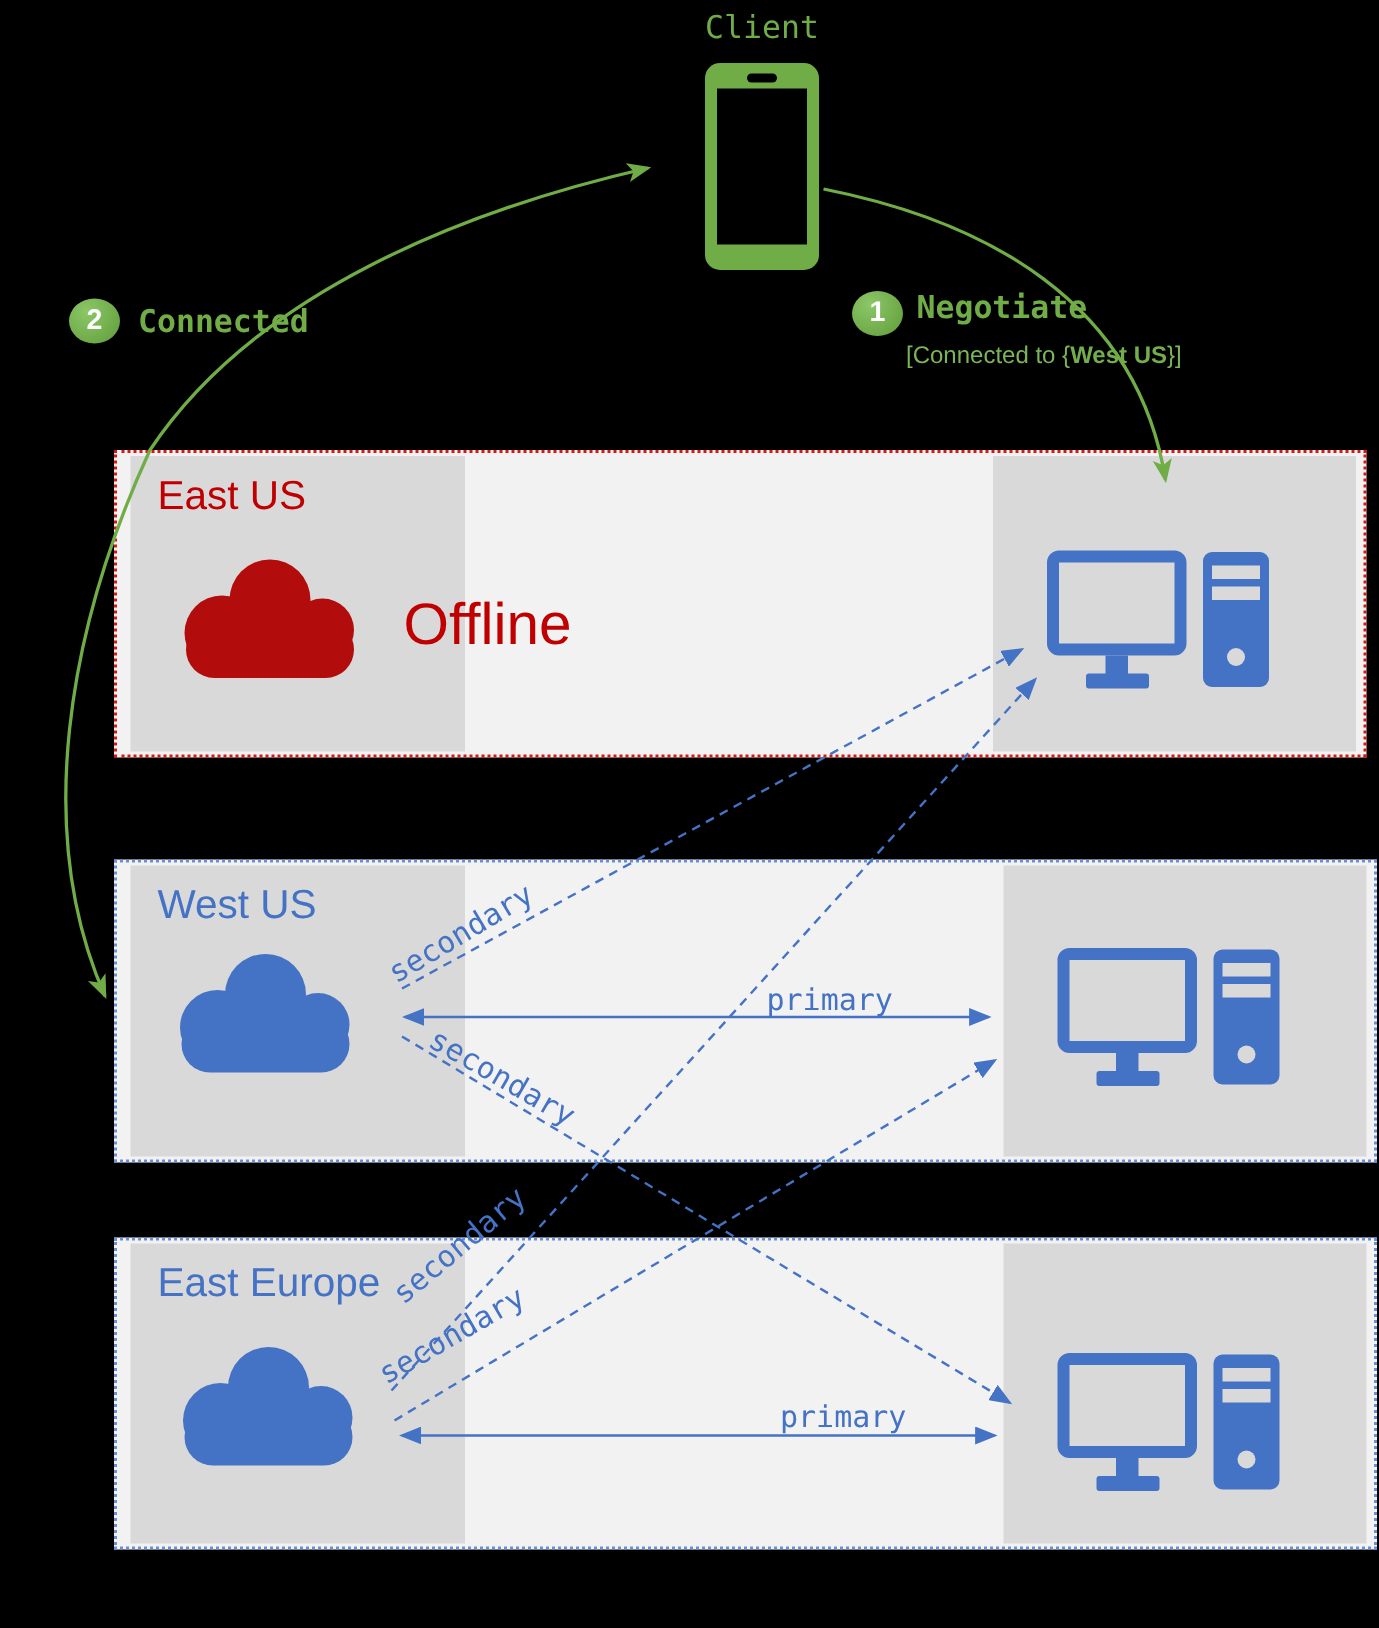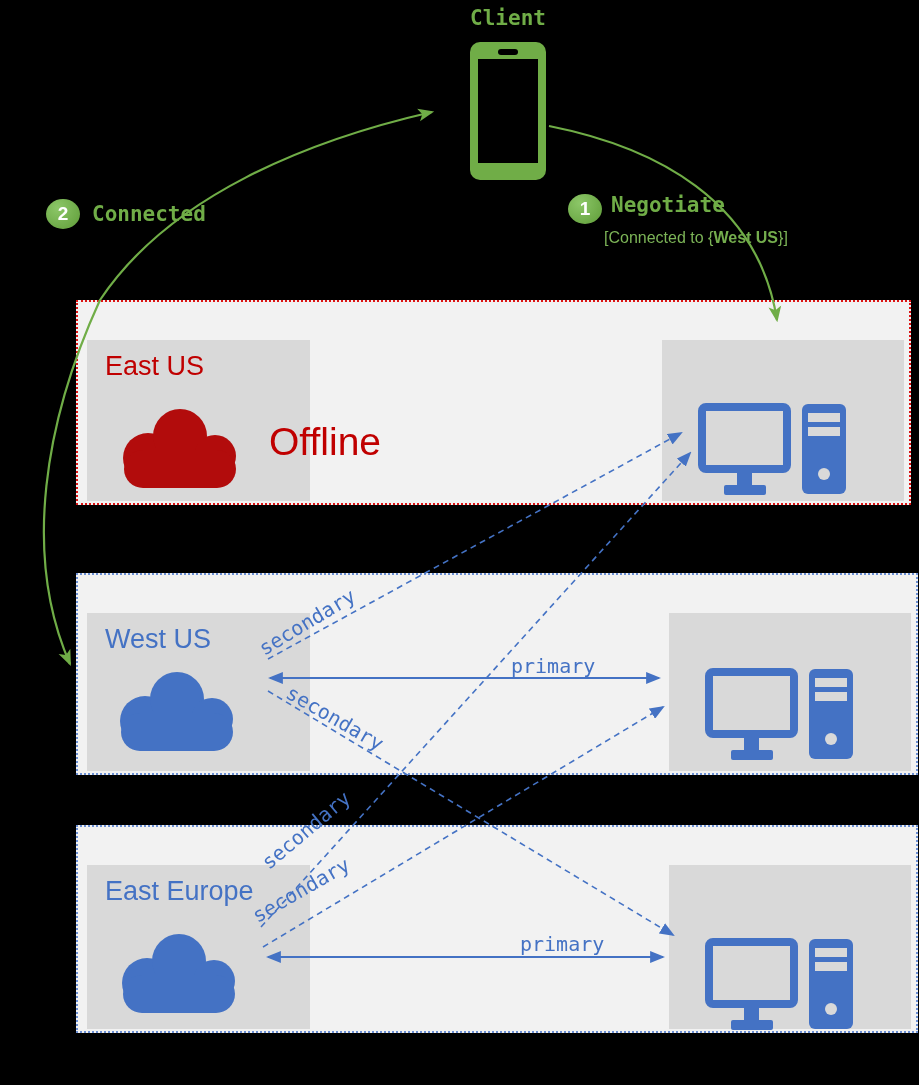--- a/index.html
+++ b/index.html
@@ -5,21 +5,21 @@
   * { margin:0; padding:0; box-sizing:border-box; }
   html,body { background:#000; }
   .canvas {
     position:relative; width:919px; height:1085px; background:#000; overflow:hidden;
     font-family:"Liberation Sans", sans-serif;
   }
 
   
   .client-label {
     position:absolute; left:468px; top:6px; width:80px; text-align:center;
-    font-family:"DejaVu Sans Mono", monospace; font-weight:bold; font-size:21px; color:#70AD47;
+    font-family:"DejaVu Sans Mono", monospace; font-weight:normal; font-size:21px; color:#70AD47;
   }
   .phone { position:absolute; left:470px; top:42px; width:76px; height:138px;
     background:#70AD47; border-radius:10px; }
   .phone .speaker { position:absolute; left:28px; top:7px; width:20px; height:6px;
     background:#000; border-radius:3px; }
   .phone .screen { position:absolute; left:8px; top:17px; right:8px; bottom:17px; background:#000; }
 
   
   .step-circle {
     position:absolute; width:34px; height:30px; border-radius:50%;
@@ -34,28 +34,28 @@
   .redirect-note {
     position:absolute; left:604px; top:229px; font-size:16px; color:#7cb457; white-space:nowrap;
   }
   .redirect-note b { font-weight:bold; color:#74ad4d; }
 
   
   .region { position:absolute; left:76px; background:#F2F2F2; }
   .region.east { top:300px; width:835px; height:205px; border:2px dotted #dd1414; }
   .region.wus  { top:573px; width:842px; height:202px; border:2px dotted #6b8fd4; }
   .region.weu  { top:825px; width:842px; height:208px; border:2px dotted #6b8fd4; }
-  .panel { position:absolute; top:2px; bottom:2px; background:#D9D9D9;margin-top:36px; }
+  .panel { position:absolute; top:2px; bottom:2px; background:#D9D9D9; }
   .panel.left  { left:9px;  width:223px; }
   .panel.right { right:5px; width:242px; }
   .region-title { position:absolute; left:18px; top:11px; font-size:27px; white-space:nowrap; }
   .region.east .region-title { color:#C00000; }
   .region.wus .region-title, .region.weu .region-title { color:#4472C4; }
   .cloud { position:absolute; }
-  .offline-text { position:absolute; left:182px; top:80px; font-size:39px; color:#C00000; }
+  .offline-text { position:absolute; left:182px; top:91px; font-size:39px; color:#C00000; }
 
   
   .computer { position:absolute; width:150px; height:92px; }
   .computer .monitor { position:absolute; left:0; top:0; width:93px; height:70px;
     border:8px solid #4472C4; border-radius:8px; background:#D9D9D9; }
   .computer .neck { position:absolute; left:39px; top:70px; width:15px; height:13px; background:#4472C4; }
   .computer .base { position:absolute; left:26px; top:82px; width:42px; height:10px;
     background:#4472C4; border-radius:2px; }
   .computer .tower { position:absolute; left:104px; top:1px; width:44px; height:90px;
     background:#4472C4; border-radius:6px; }

